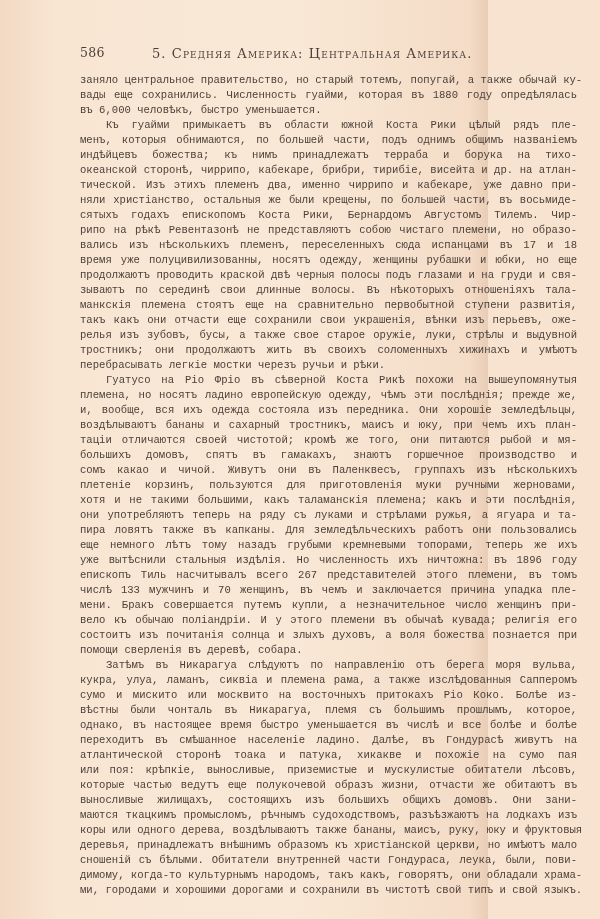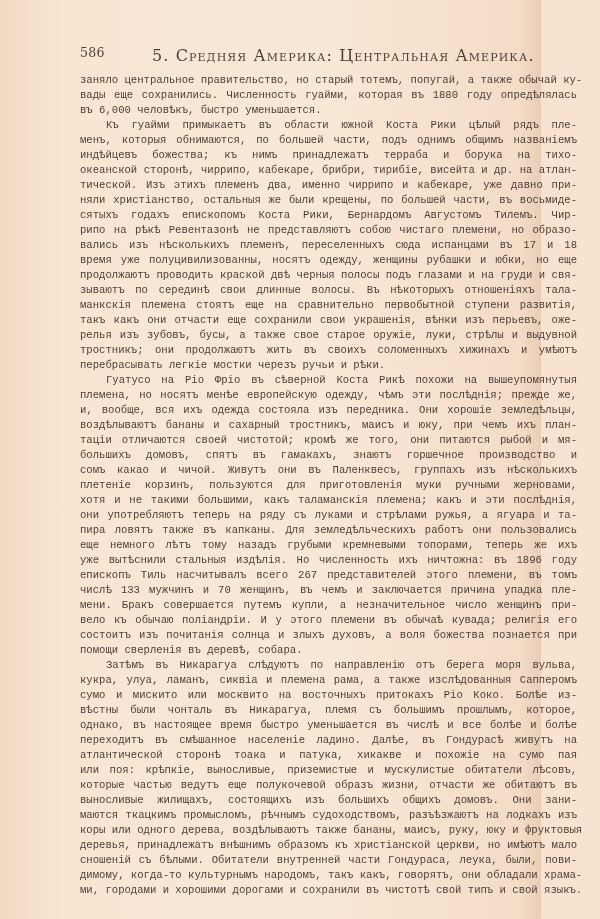--- a/index.html
+++ b/index.html
@@ -11,42 +11,42 @@
       height: 919px;
       overflow: hidden;
       background: #f7e3cf;
       position: relative;
       font-family: "DejaVu Serif", "Liberation Serif", serif;
       color: #4a3f38;
     }
     .page {
       position: absolute;
       left: 0; top: 0;
-      width: 541px; height: 919px;
+      width: 488px; height: 919px;
       background: linear-gradient(90deg, #f3d9c3 0%, #f8e6d3 12%, #f9e8d6 60%, #f4dcc7 96%, #e9cdb6 100%);
     }
     .header {
       position: absolute;
       top: 45px;
       left: 80px;
       width: 500px;
       height: 16px;
     }
     .page-number {
       position: absolute;
       left: 0;
       top: 0;
       font-size: 12.5px;
       letter-spacing: 0.3px;
     }
     .running-head {
       position: absolute;
       left: 72px;
       top: 1px;
-      font-size: 16px;
+      font-size: 13px;
       letter-spacing: 1.1px;
       font-variant: small-caps;
     }
     .body-text {
       position: absolute;
       left: 80px;
       top: 73px;
       width: 497px;
       font-size: 10.6px;
       line-height: 15.0px;
@@ -100,21 +100,21 @@
       <span class="line">зываютъ по серединѣ свои длинные волосы.  Въ нѣкоторыхъ отношеніяхъ тала-</span>
       <span class="line">манкскія племена стоятъ еще на сравнительно первобытной ступени развитія,</span>
       <span class="line">такъ какъ они отчасти еще сохранили свои украшенія, вѣнки изъ перьевъ, оже-</span>
       <span class="line">релья изъ зубовъ, бусы, а также свое старое оружіе, луки, стрѣлы и выдувной</span>
       <span class="line">тростникъ; они продолжаютъ жить въ своихъ соломенныхъ хижинахъ и умѣютъ</span>
       <span class="line last">перебрасывать легкіе мостки черезъ ручьи и рѣки.</span>
     </div>
 
     <div>
       <span class="line indent">Гуатусо на Ріо Фріо въ сѣверной Коста Рикѣ похожи на вышеупомянутыя</span>
-      <span class="line">племена, но носятъ менѣе европейскую одежду, чѣмъ эти послѣднія; прежде же,</span>
+      <span class="line">племена, но носятъ ладино европейскую одежду, чѣмъ эти послѣднія; прежде же,</span>
       <span class="line">и, вообще, вся ихъ одежда состояла изъ передника.  Они хорошіе земледѣльцы,</span>
       <span class="line">воздѣлываютъ бананы и сахарный тростникъ, маисъ и юку, при чемъ ихъ план-</span>
       <span class="line">таціи отличаются своей чистотой; кромѣ же того, они питаются рыбой и мя-</span>
       <span class="line">большихъ домовъ, спятъ въ гамакахъ, знаютъ горшечное производство и</span>
       <span class="line">сомъ какао и чичой.  Живутъ они въ Паленквесъ, группахъ изъ нѣсколькихъ</span>
       <span class="line">плетеніе корзинъ, пользуются для приготовленія муки ручными жерновами,</span>
       <span class="line">хотя и не такими большими, какъ таламанскія племена; какъ и эти послѣднія,</span>
       <span class="line">они употребляютъ теперь на ряду съ луками и стрѣлами ружья, а ягуара и та-</span>
       <span class="line">пира ловятъ также въ капканы.  Для земледѣльческихъ работъ они пользовались</span>
       <span class="line">еще немного лѣтъ тому назадъ грубыми кремневыми топорами, теперь же ихъ</span>

